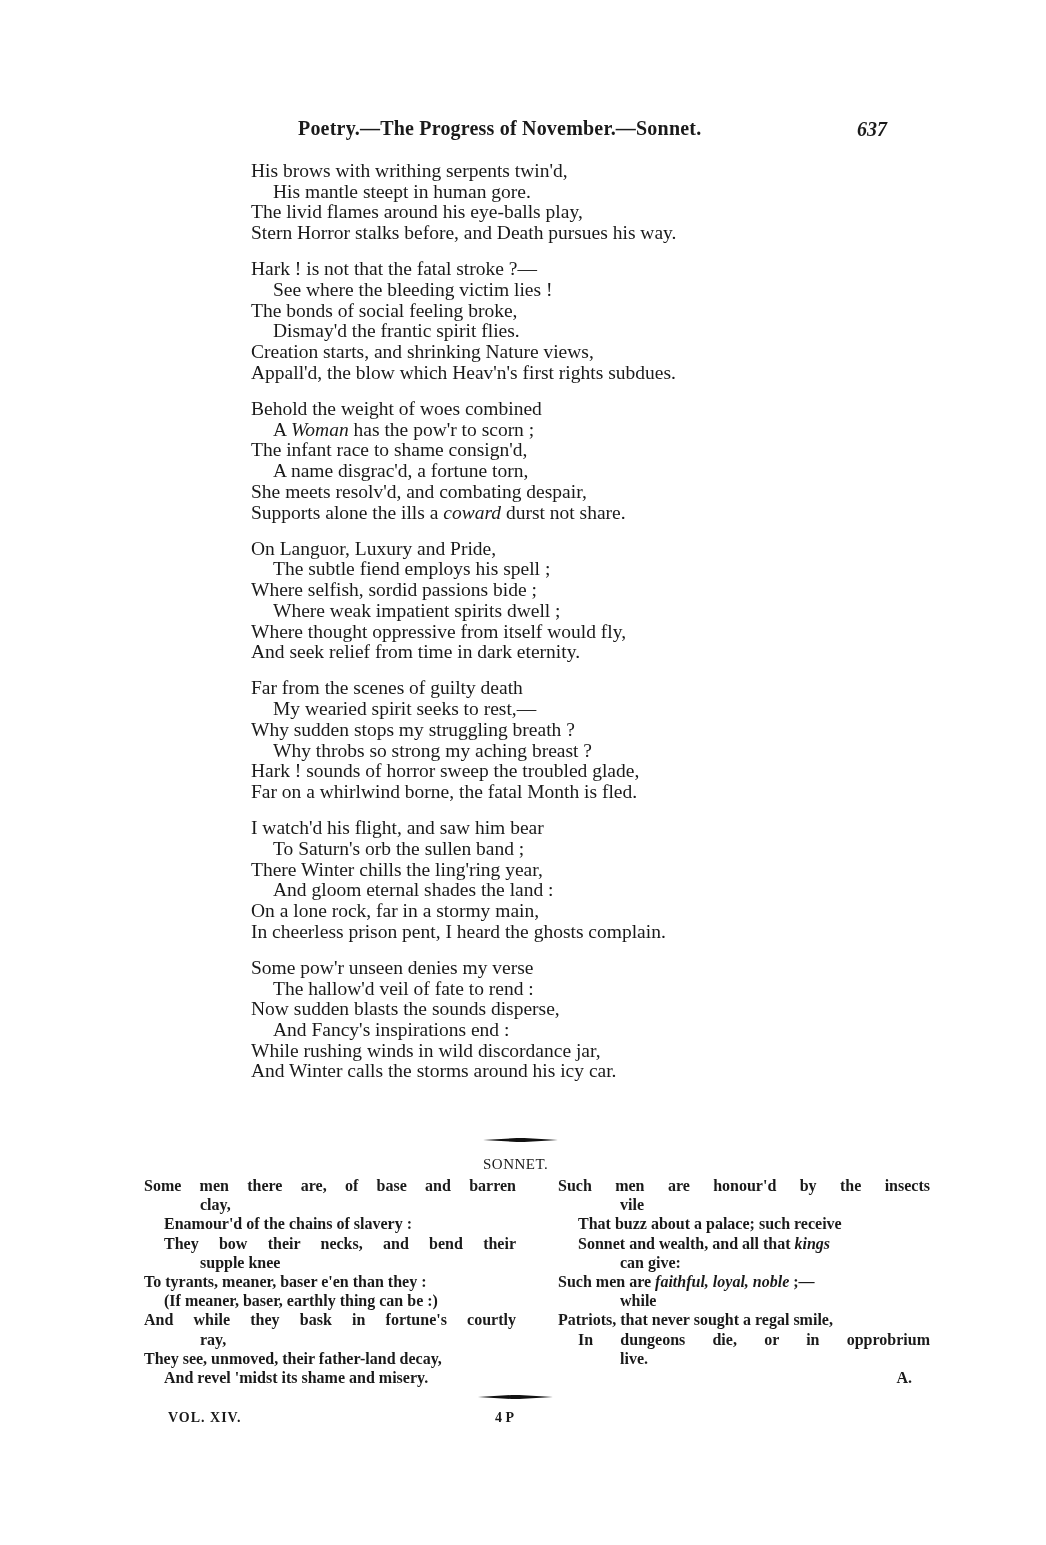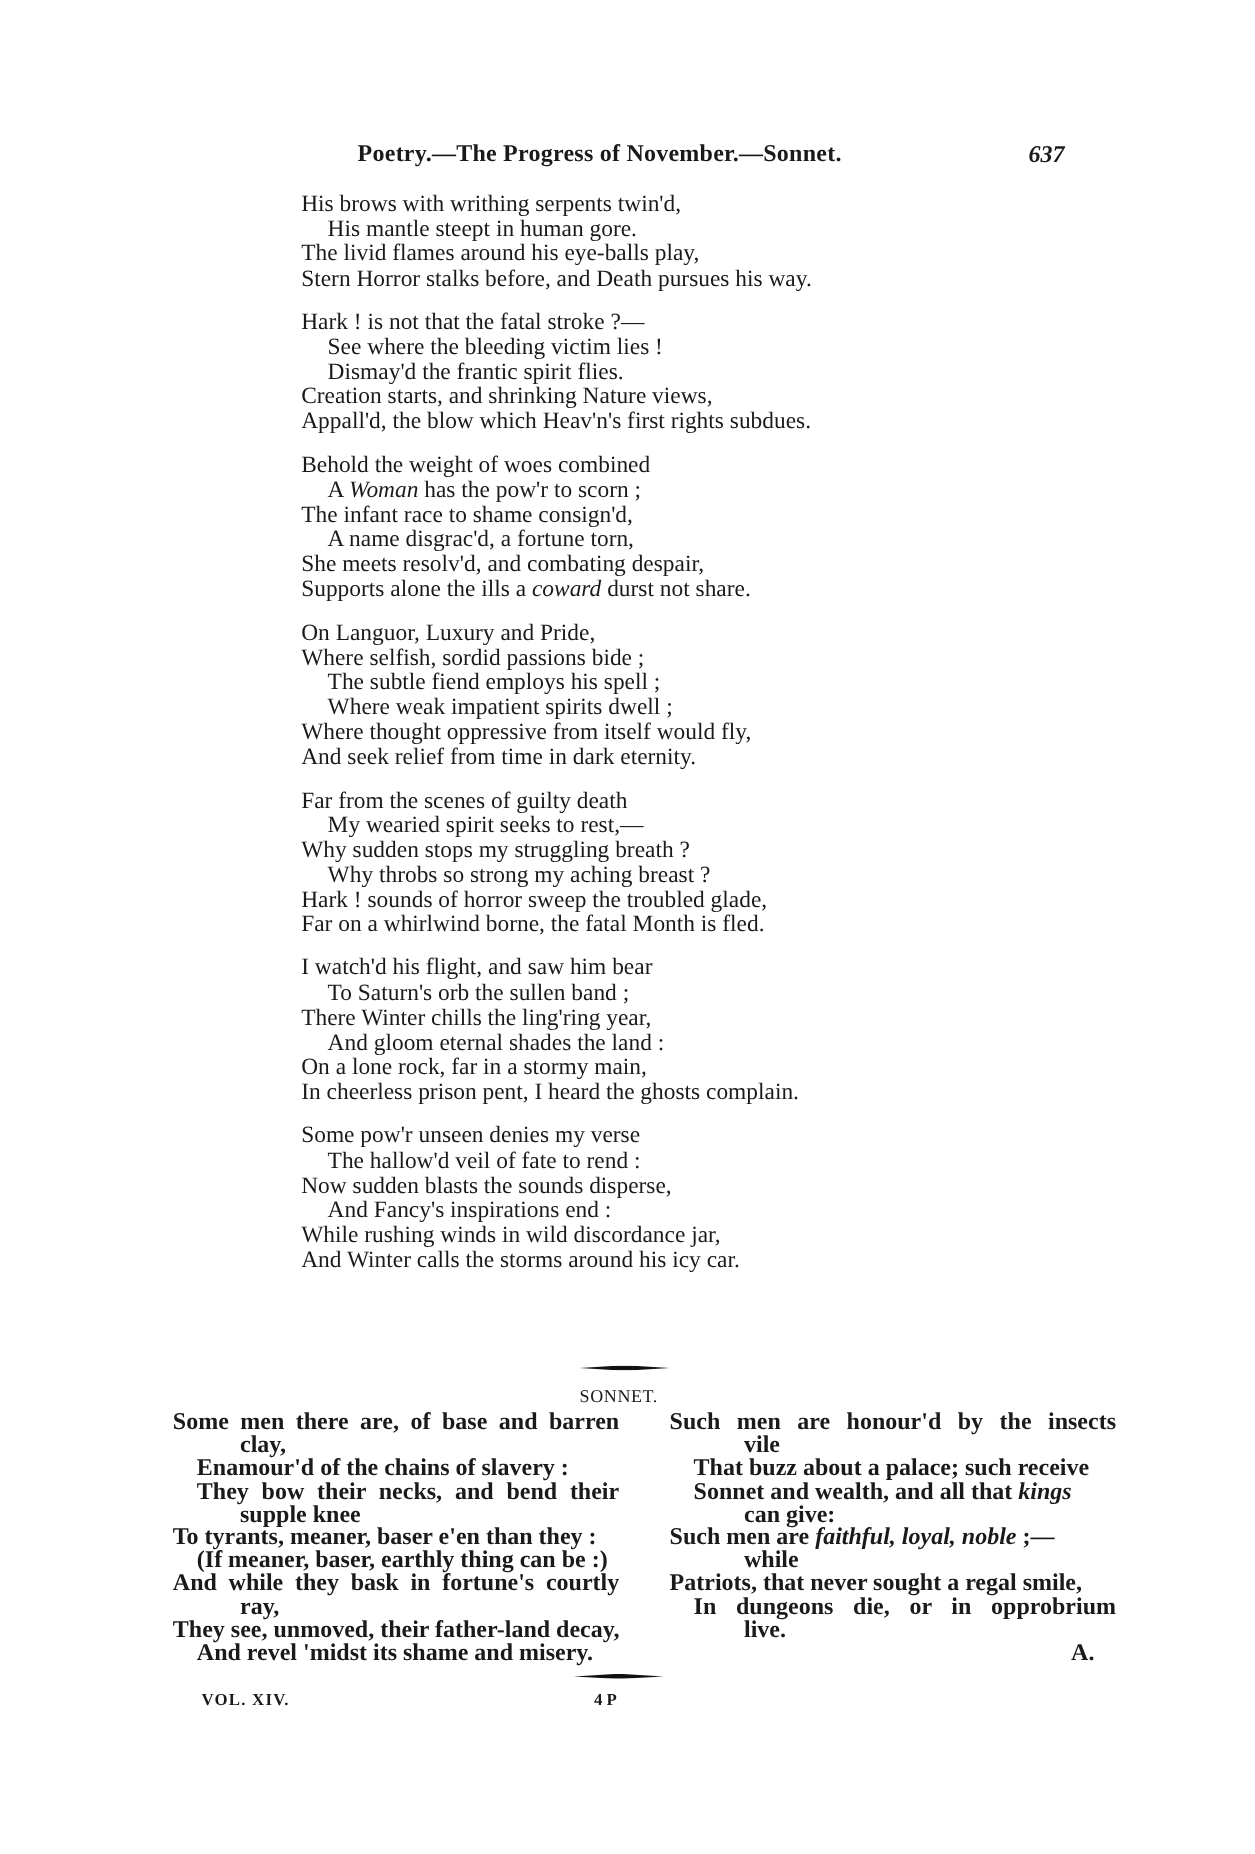--- a/index.html
+++ b/index.html
@@ -32,21 +32,21 @@
       clip-path: polygon(0 50%, 45% 0, 55% 0, 100% 50%, 55% 100%, 45% 100%);
     }
     .orn1 { left: 483px; top: 1138px; width: 75px; }
     .orn2 { left: 478px; top: 1395px; width: 75px; }
     .sonnet-title {
       position: absolute; left: 483px; top: 1156px;
       font-family: "Liberation Serif", serif; font-size: 15px; letter-spacing: 0.5px;
     }
     .sonnet-col {
       position: absolute; top: 1176px;
-      font-family: "Liberation Serif", serif; font-size: 20px; line-height: 19.2px;
+      font-family: "Liberation Serif", serif; font-size: 16px; line-height: 19.2px;
       font-weight: bold;
     }
     .col-left { left: 144px; width: 372px; }
     .col-right { left: 546px; width: 372px; margin-left: 12px; }
     .sline { white-space: nowrap; }
     .sline.just { text-align: justify; text-align-last: justify; white-space: normal; }
     .sline.i1 { padding-left: 20px; }
     .sline.i2 { padding-left: 56px; }
     .sline.i3 { padding-left: 62px; }
     .signature { text-align: right; padding-right: 18px; }
@@ -72,38 +72,39 @@
     <div class="stanza">
       <div class="line">His brows with writhing serpents twin'd,</div>
       <div class="line indent">His mantle steept in human gore.</div>
       <div class="line">The livid flames around his eye-balls play,</div>
       <div class="line">Stern Horror stalks before, and Death pursues his way.</div>
     </div>
 
     <div class="stanza">
       <div class="line">Hark ! is not that the fatal stroke ?—</div>
       <div class="line indent">See where the bleeding victim lies !</div>
+      <div class="line">The bonds of social feeling broke,</div>
       <div class="line indent">Dismay'd the frantic spirit flies.</div>
       <div class="line">Creation starts, and shrinking Nature views,</div>
       <div class="line">Appall'd, the blow which Heav'n's first rights subdues.</div>
     </div>
 
     <div class="stanza">
       <div class="line">Behold the weight of woes combined</div>
       <div class="line indent"><span>A </span><span class="it">Woman</span><span> has the pow'r to scorn ;</span></div>
       <div class="line">The infant race to shame consign'd,</div>
       <div class="line indent">A name disgrac'd, a fortune torn,</div>
       <div class="line">She meets resolv'd, and combating despair,</div>
       <div class="line"><span>Supports alone the ills a </span><span class="it">coward</span><span> durst not share.</span></div>
     </div>
 
     <div class="stanza">
       <div class="line">On Languor, Luxury and Pride,</div>
+      <div class="line indent">The subtle fiend employs his spell ;</div>
       <div class="line">Where selfish, sordid passions bide ;</div>
-      <div class="line indent">The subtle fiend employs his spell ;</div>
       <div class="line indent">Where weak impatient spirits dwell ;</div>
       <div class="line">Where thought oppressive from itself would fly,</div>
       <div class="line">And seek relief from time in dark eternity.</div>
     </div>
 
     <div class="stanza">
       <div class="line">Far from the scenes of guilty death</div>
       <div class="line indent">My wearied spirit seeks to rest,—</div>
       <div class="line">Why sudden stops my struggling breath ?</div>
       <div class="line indent">Why throbs so strong my aching breast ?</div>

